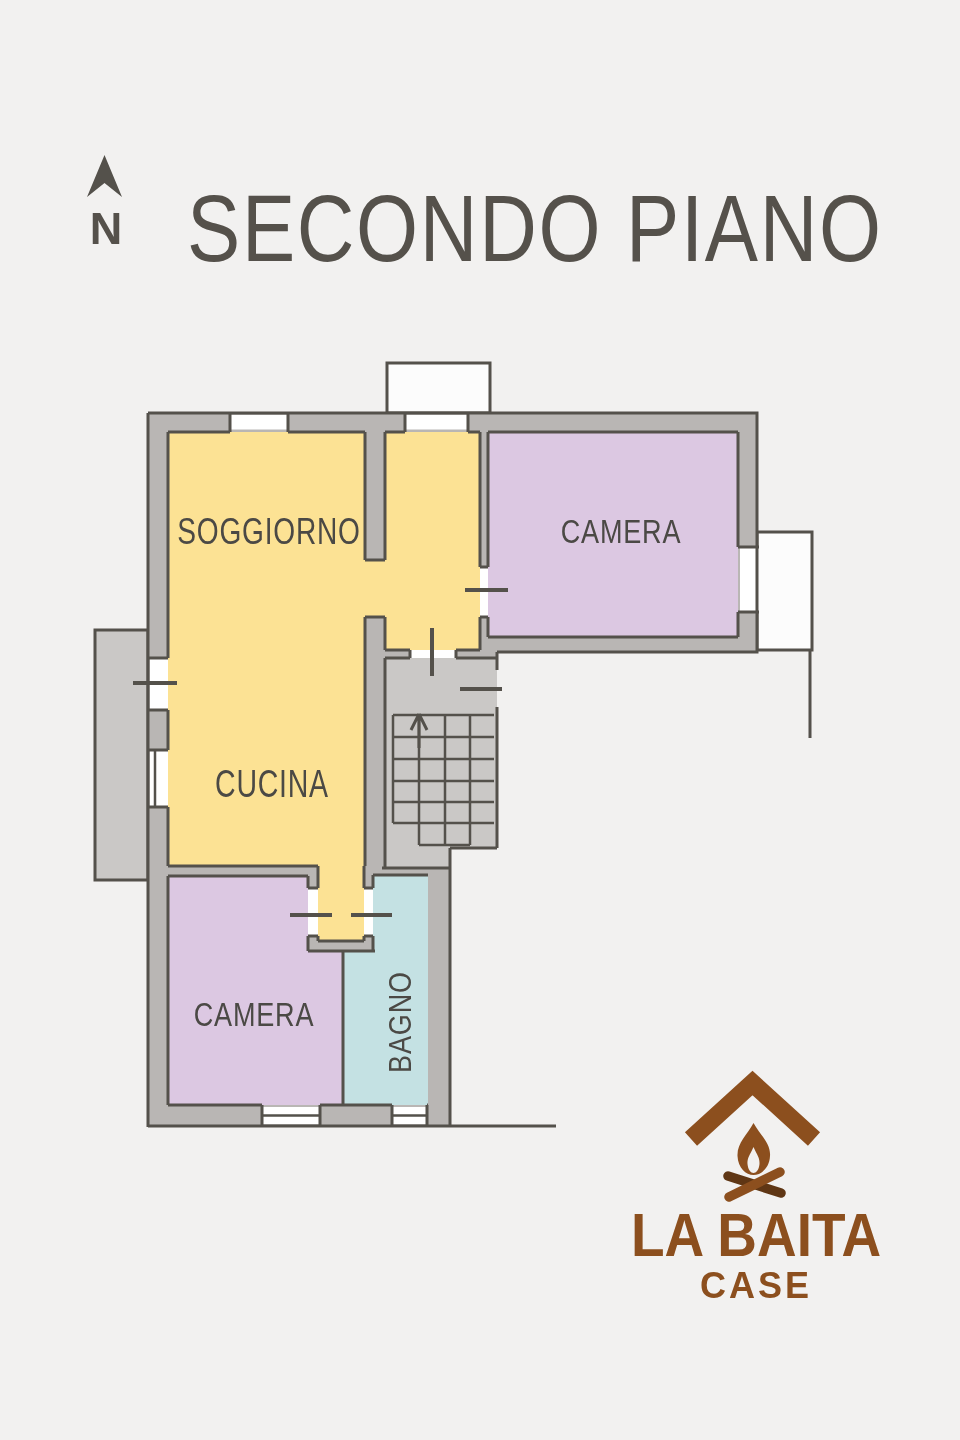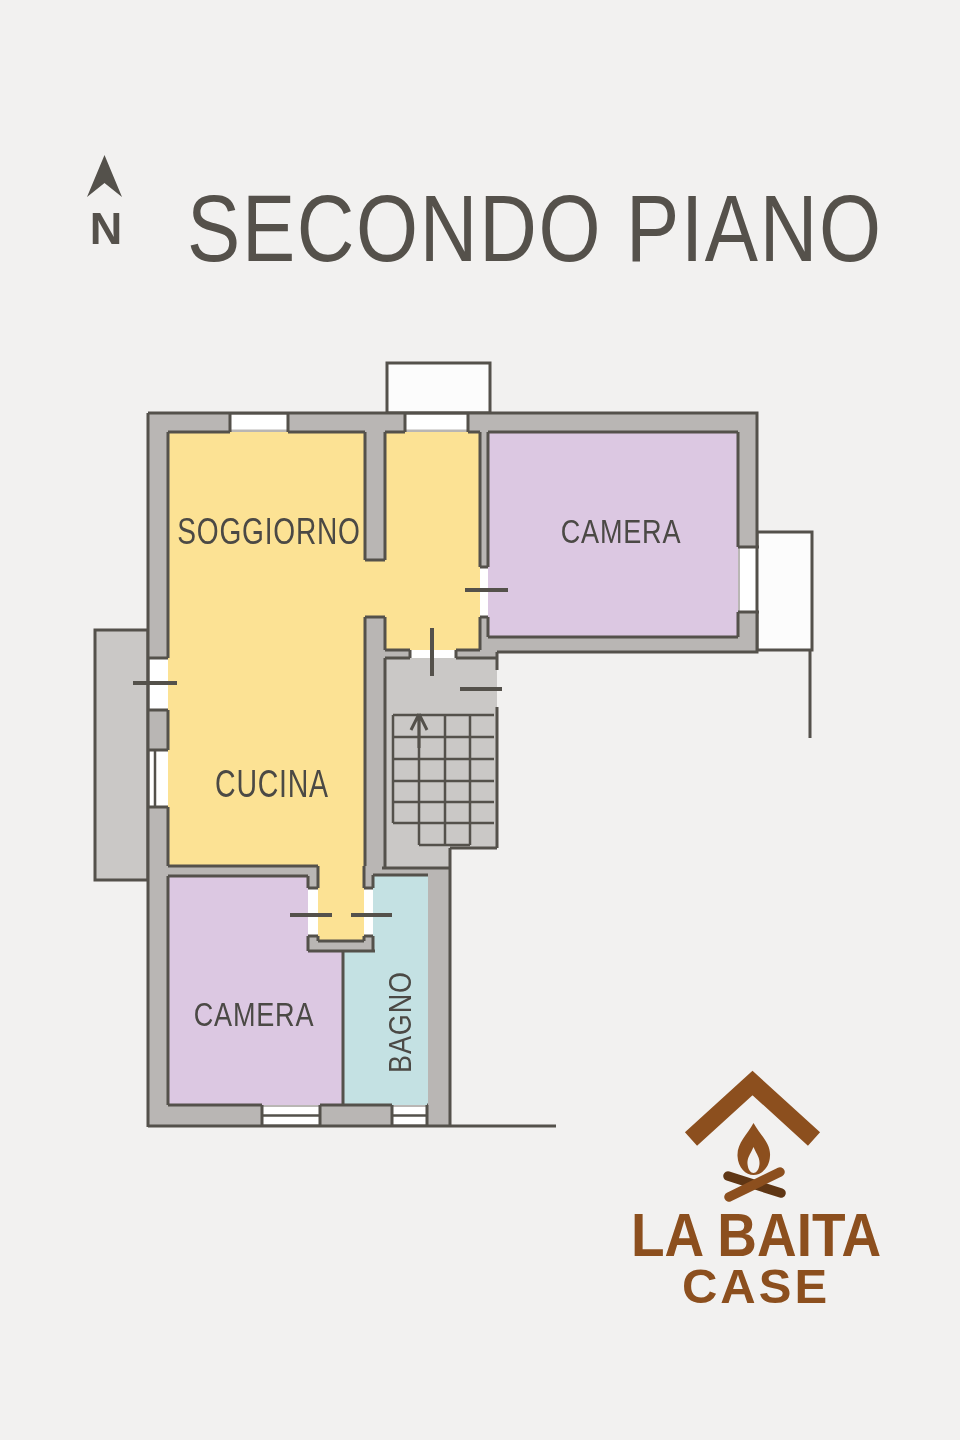--- a/index.html
+++ b/index.html
@@ -56,21 +56,21 @@
   .lbl-camera-n{left:621px;top:531px;transform:translate(-50%,-50%) scaleX(0.82);font-size:33px;}
   .lbl-cucina{left:272px;top:784px;transform:translate(-50%,-50%) scaleX(0.75);font-size:38px;}
   .lbl-camera-s{left:254px;top:1014px;transform:translate(-50%,-50%) scaleX(0.82);font-size:33px;}
   .lbl-bagno{left:400px;top:1022px;transform:translate(-50%,-50%) rotate(-90deg) scaleX(0.87);font-size:31px;}
   .logo-line1{
     left:756px;top:1235px;transform:translate(-50%,-50%) scaleX(0.9);
     font-size:61px;font-weight:700;color:var(--logo-brown);line-height:1em;
   }
   .logo-line2{
     left:756px;top:1286px;transform:translate(-50%,-50%);letter-spacing:3px;
-    font-size:49px;font-weight:700;color:var(--logo-brown);line-height:1em;
+    font-size:36px;font-weight:700;color:var(--logo-brown);line-height:1em;
   }
 </style>
 </head>
 <body>
 
 <div class="page">
 
   <svg class="plan-svg" width="960" height="1440" viewBox="0 0 960 1440">
 
     <g>

